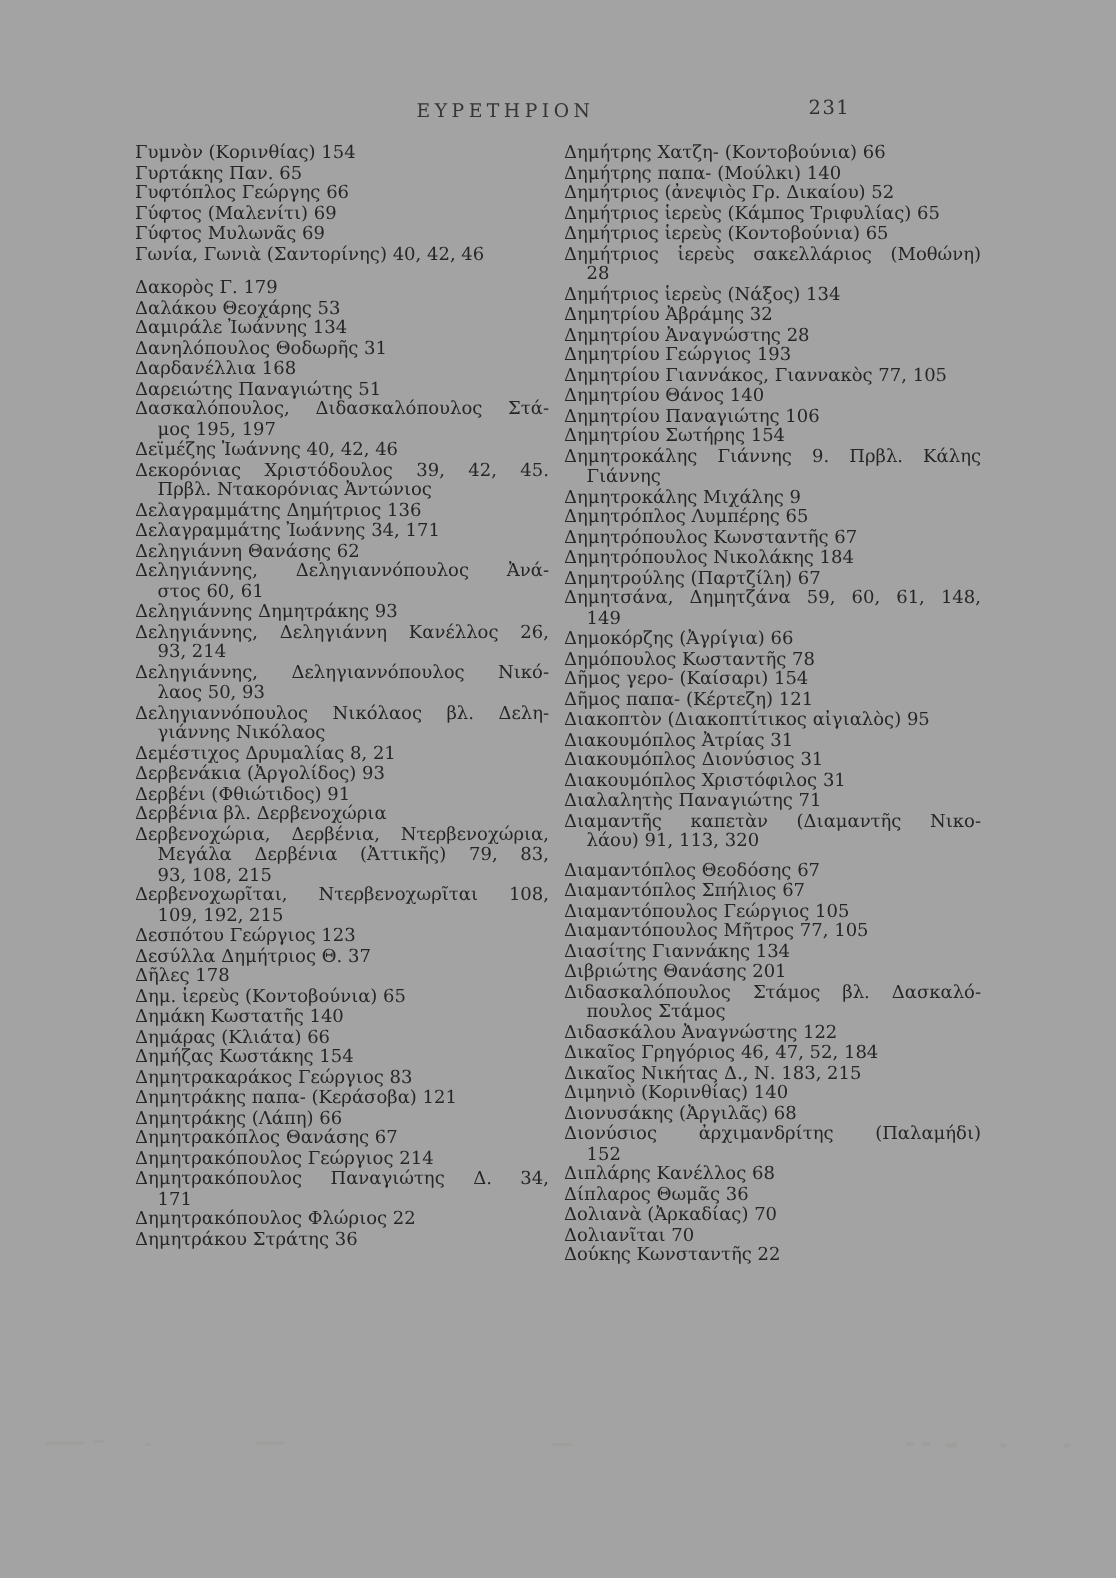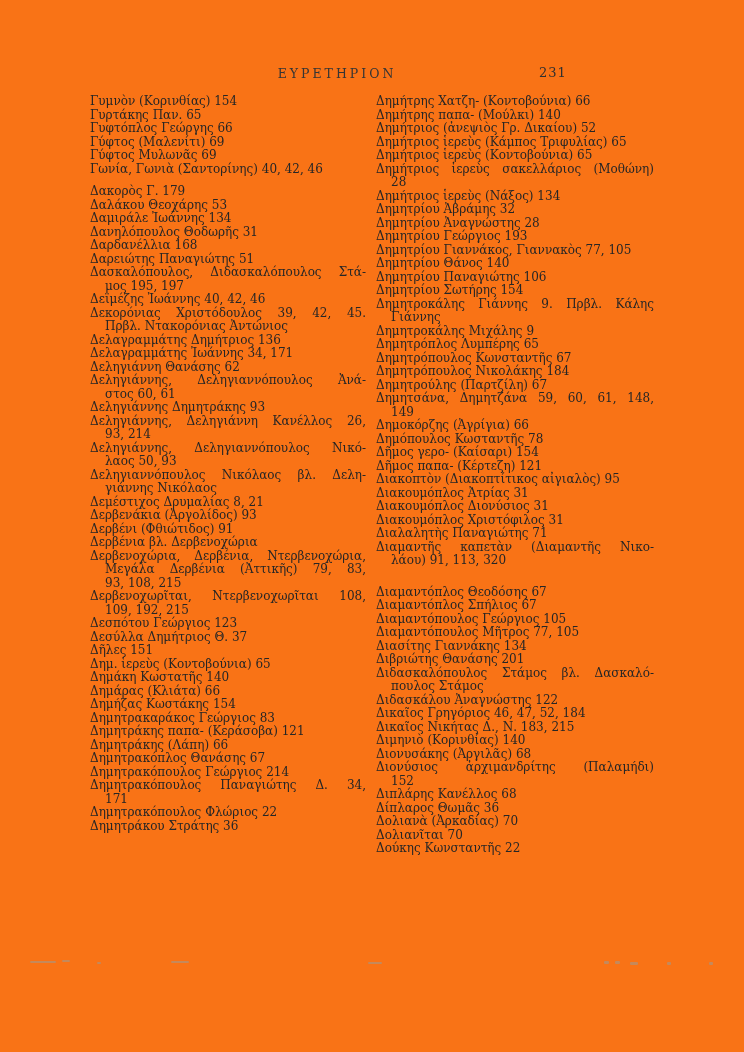--- a/index.html
+++ b/index.html
@@ -10,21 +10,21 @@
     width: 744px;
     height: 1052px;
     position: relative;
     background: #ffffff;
     font-family: "DejaVu Serif", serif;
     overflow: hidden;
   }
   .page {
     position: absolute;
     inset: 0;
-    background: #f97316;
+    background: #a3a3a3;
     color: #282828;
   }
   .header-title {
     position: absolute;
     top: 66px;
     left: 337px;
     transform: translateX(-50%);
     font-size: 12.5px;
     letter-spacing: 3px;
     color: #353535;
@@ -48,21 +48,21 @@
   }
   .col {
     font-size: 12px;
     line-height: 13.5px;
     color: #262626;
   }
   .col-left  { width: 276px; }
   .col-right { width: 278px; }
   .entry { margin: 0; }
   .entry.gap    { margin-top: 9px; }
-  .entry.gap-sm { margin-top: 18px; }
+  .entry.gap-sm { margin-top: 6px; }
   .line { min-height: 13.5px; }
   .line.cont { padding-left: 15px; }
   .line.jl {
     text-align: justify;
     text-align-last: justify;
   }
   .artifact {
     position: absolute;
     background: #9a9a96;
     opacity: 0.55;
@@ -176,21 +176,21 @@
           <div class="line jl">Δερβενοχωρῖται, Ντερβενοχωρῖται 108,</div>
           <div class="line cont">109, 192, 215</div>
         </div>
         <div class="entry">
           <div class="line">Δεσπότου Γεώργιος 123</div>
         </div>
         <div class="entry">
           <div class="line">Δεσύλλα Δημήτριος Θ. 37</div>
         </div>
         <div class="entry">
-          <div class="line">Δῆλες 151</div>
+          <div class="line">Δῆλες 178</div>
         </div>
         <div class="entry">
           <div class="line">Δημ. ἱερεὺς (Κοντοβούνια) 65</div>
         </div>
         <div class="entry">
           <div class="line">Δημάκη Κωστατῆς 140</div>
         </div>
         <div class="entry">
           <div class="line">Δημάρας (Κλιάτα) 66</div>
         </div>

